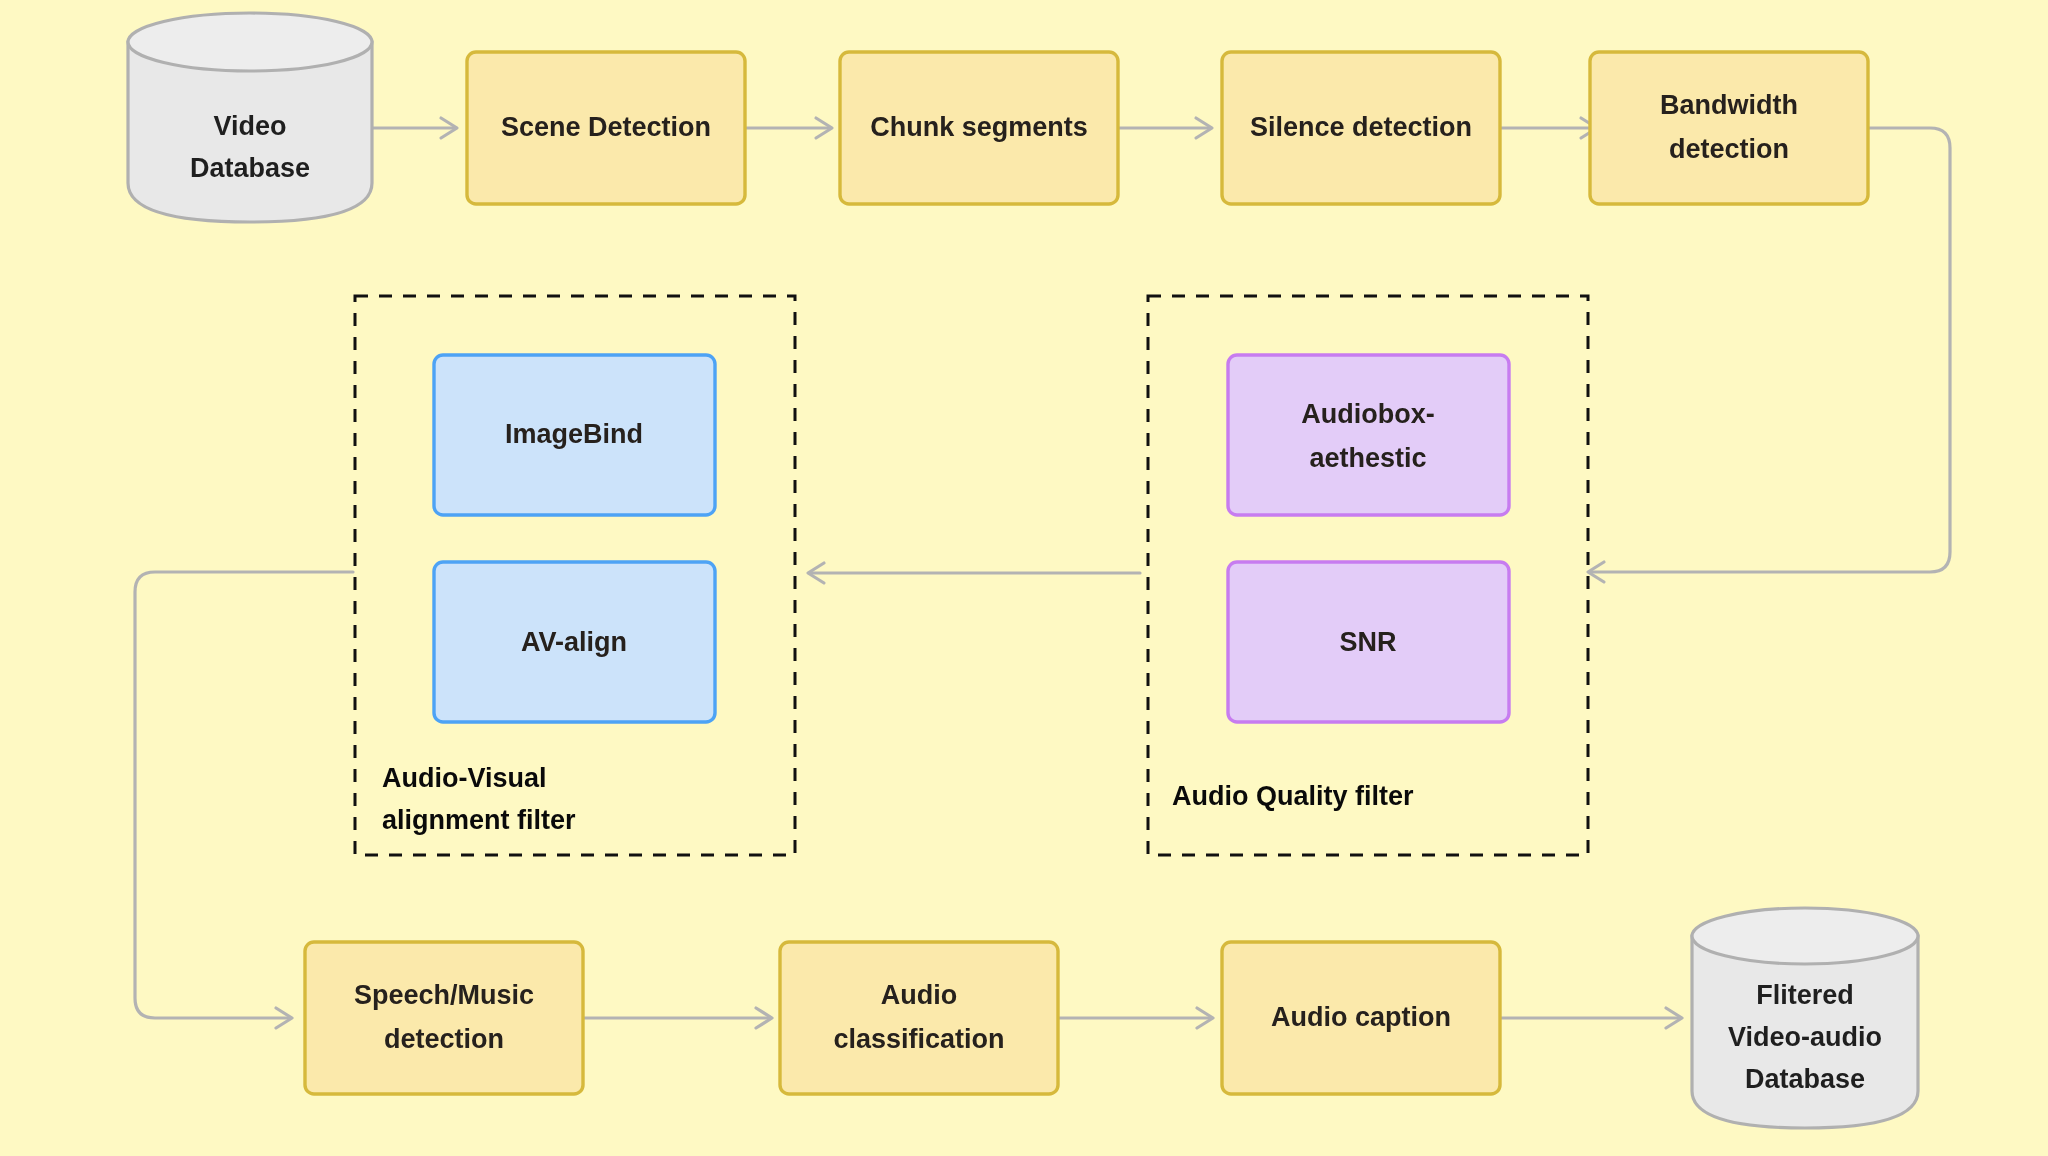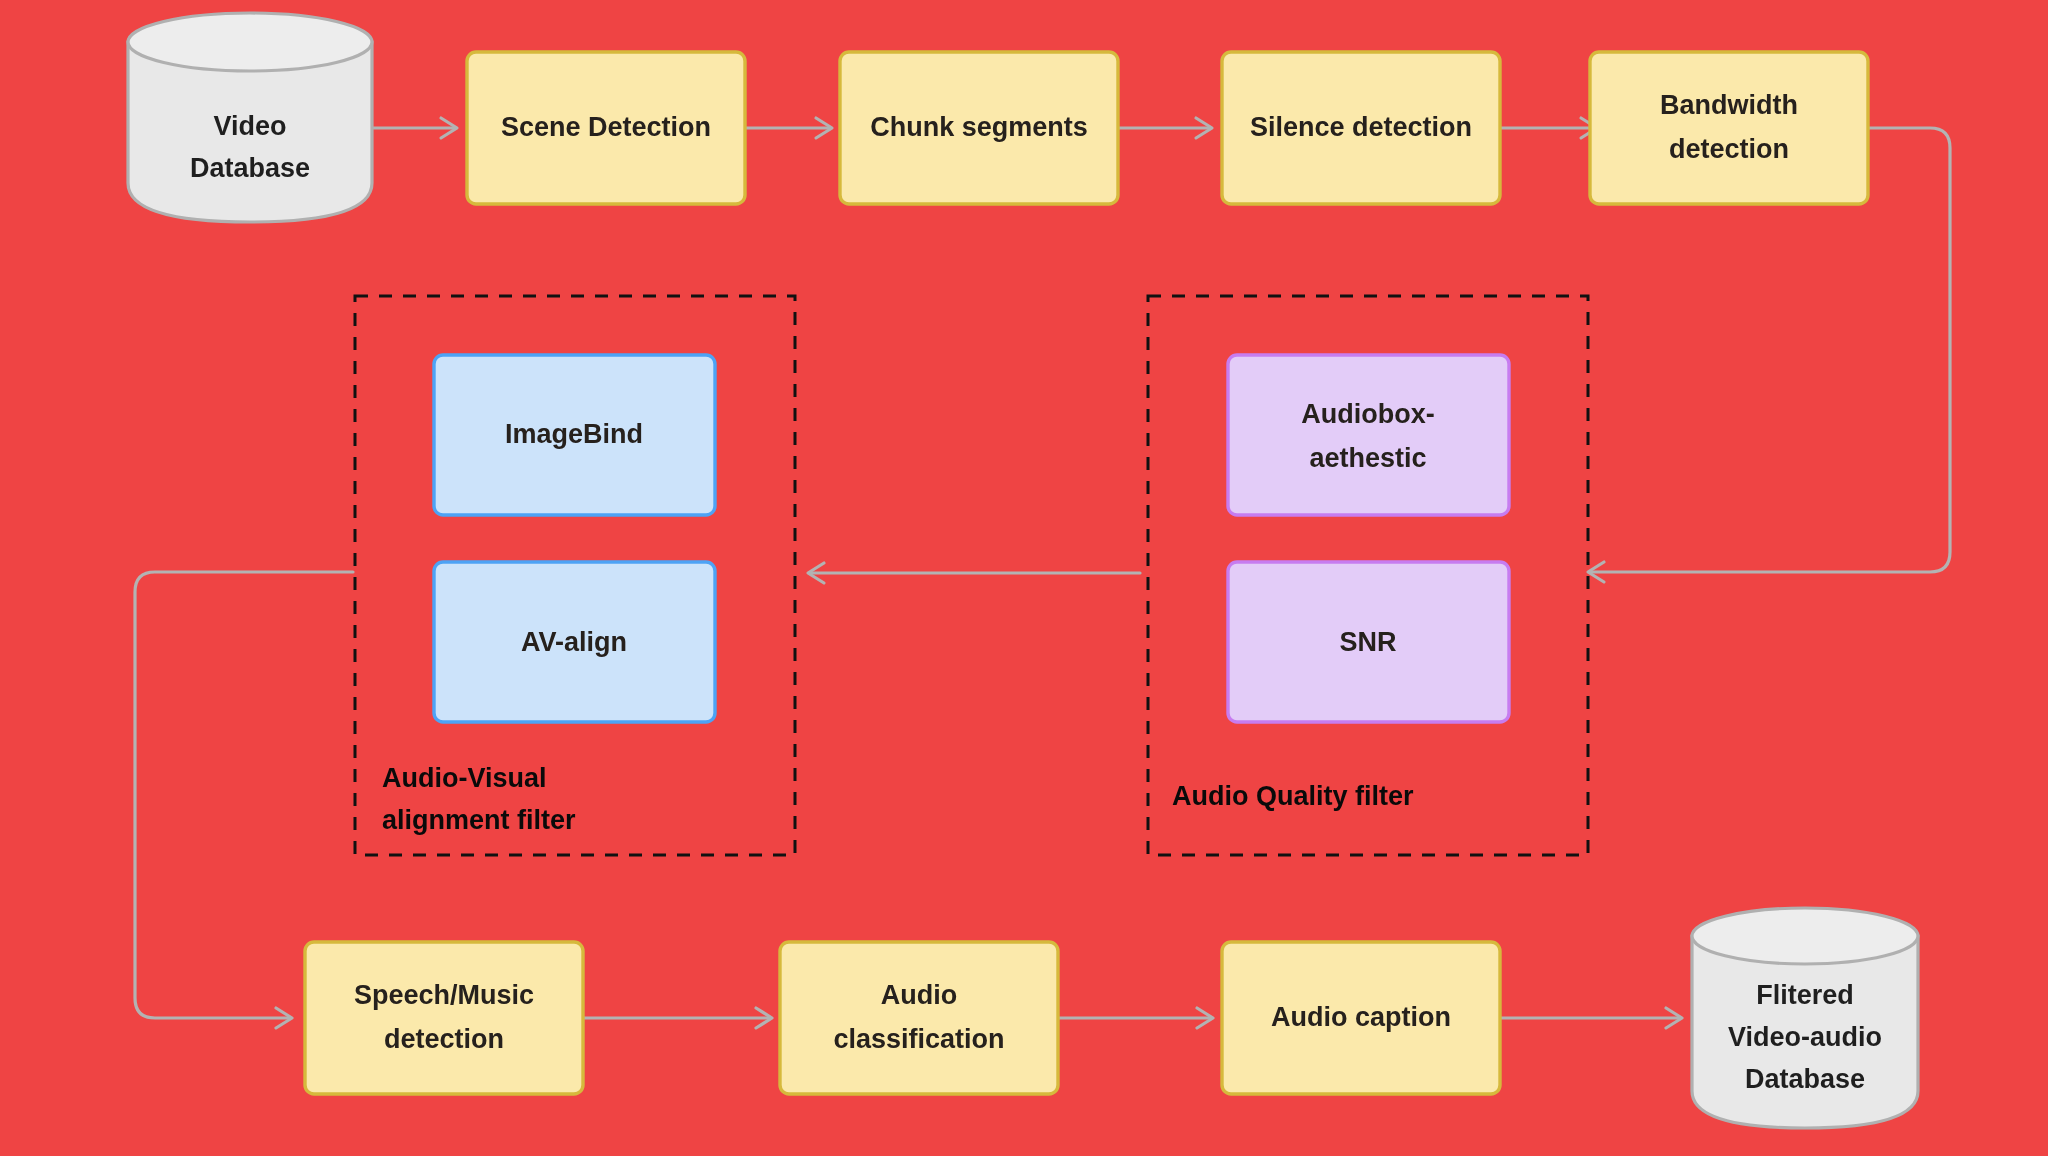--- a/index.html
+++ b/index.html
@@ -10,21 +10,21 @@
   body {
     width: 2048px;
     height: 1156px;
     font-family: "Liberation Sans", sans-serif;
     overflow: hidden;
   }
   #canvas {
     position: relative;
     width: 2048px;
     height: 1156px;
-    background: #ef4444;
+    background: #fef9c3;
   }
   svg.diagram {
     position: absolute;
     top: 0;
     left: 0;
     width: 2048px;
     height: 1156px;
     display: block;
   }
   .node-label {

